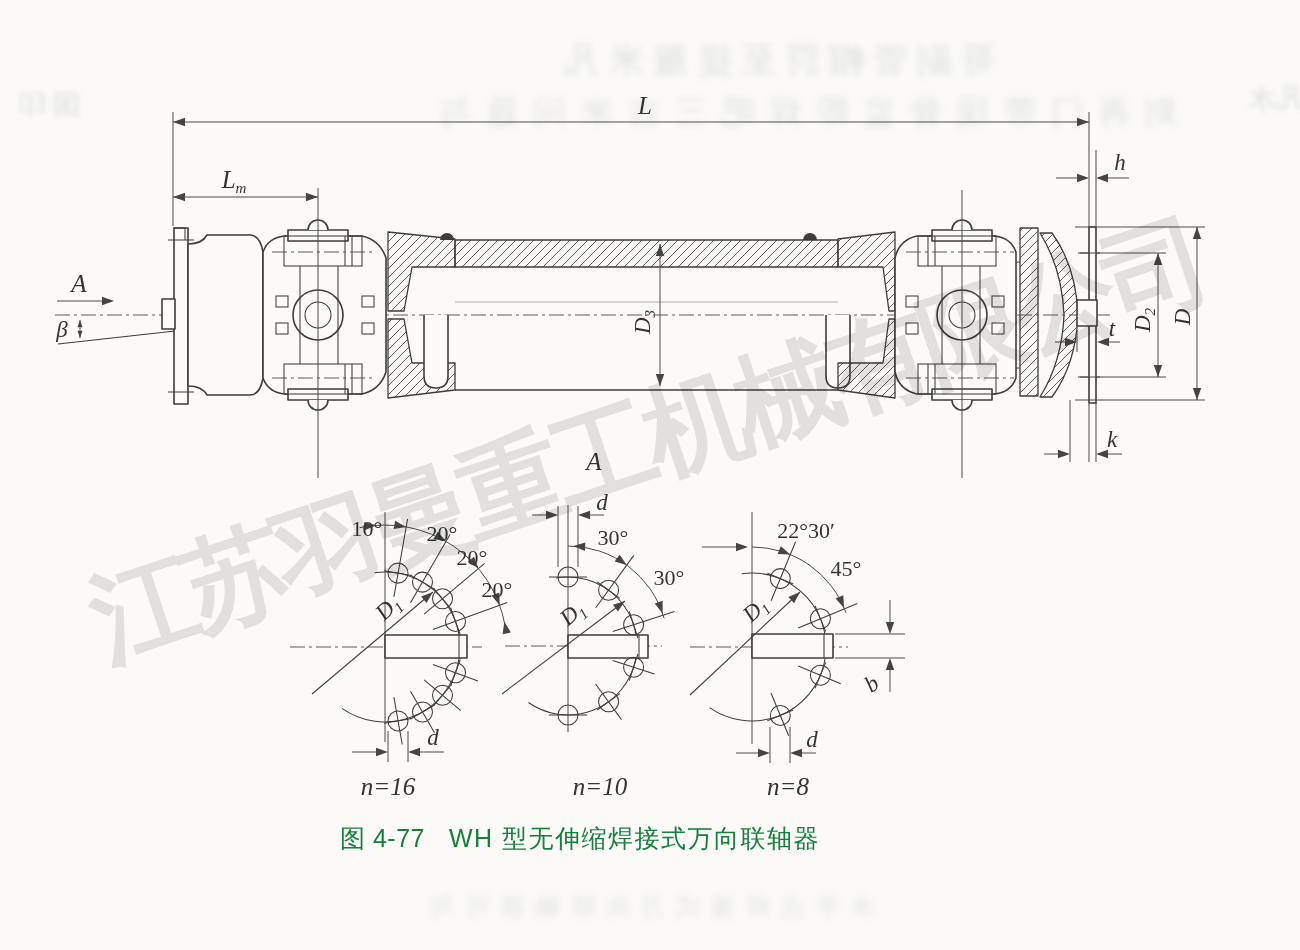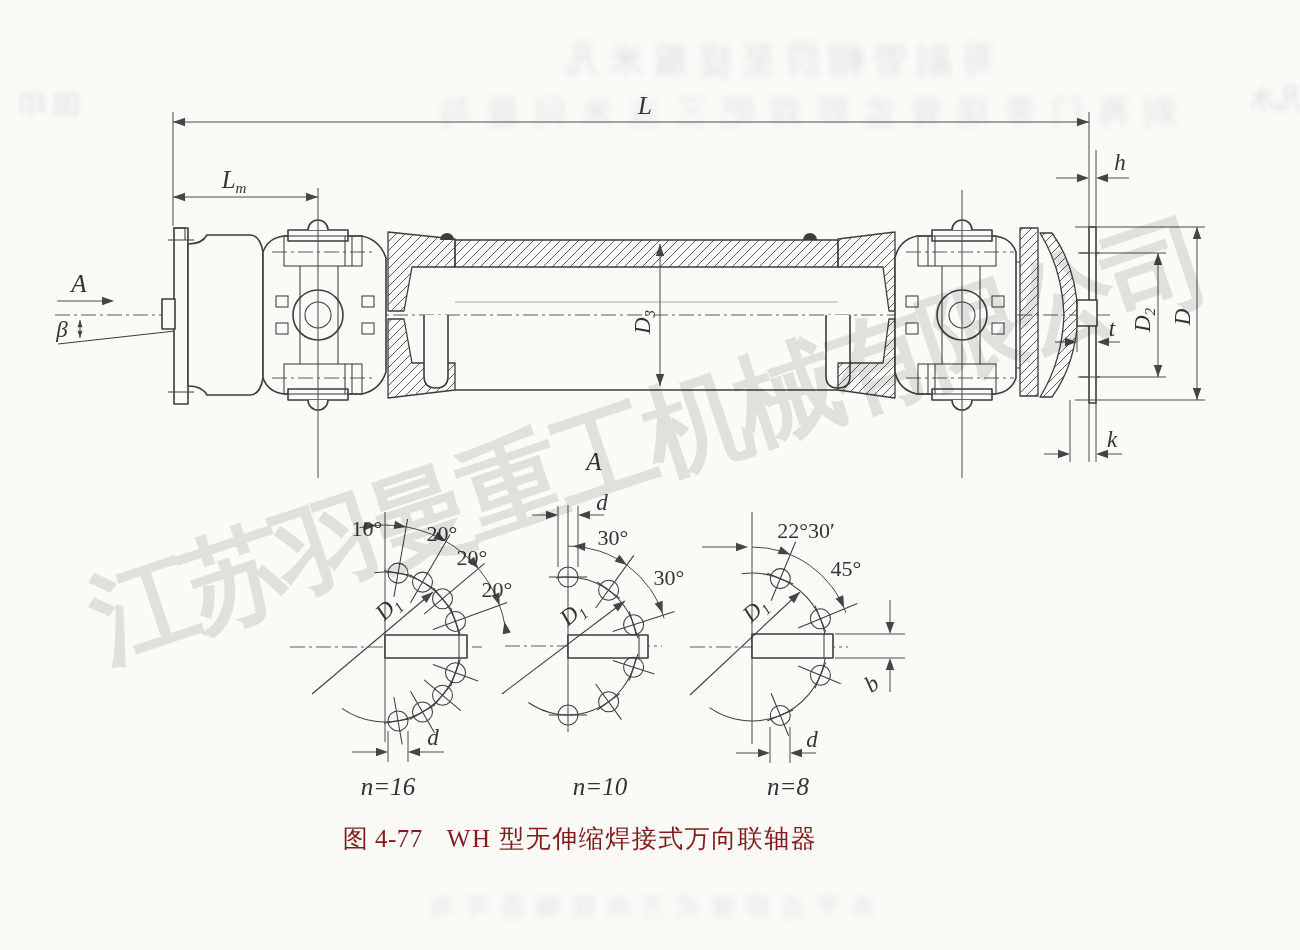--- a/index.html
+++ b/index.html
@@ -29,22 +29,22 @@
     mix-blend-mode:multiply;pointer-events:none;}
   
   .bleed{position:absolute;color:#939aa5;filter:blur(3px);opacity:.28;white-space:nowrap;
     font-family:"Liberation Serif",serif;transform:scaleX(-1);pointer-events:none;}
   #bleed1{left:556px;top:36px;font-size:36px;letter-spacing:8px;}
   #bleed2{left:425px;top:90px;font-size:33px;letter-spacing:14px;opacity:.26;}
   #bleed3{left:12px;top:86px;font-size:28px;letter-spacing:6px;filter:blur(2.5px);opacity:.3;}
   #bleed4{left:1248px;top:80px;font-size:28px;filter:blur(2.5px);opacity:.3;}
   #bleed5{left:420px;top:890px;font-size:25px;letter-spacing:10px;filter:blur(3.5px);opacity:.26;}
   
-  #caption{position:absolute;left:0;top:822px;width:1160px;text-align:center;color:#7f1d1d;
-    font-size:25px;letter-spacing:1.5px;font-family:Liberation Serif, serif;}
+  #caption{position:absolute;left:0;top:822px;width:1160px;text-align:center;color:#15803d;
+    font-size:25px;letter-spacing:1.5px;font-family:Liberation Sans, sans-serif;}
   #caption .figno{margin-right:24px;letter-spacing:.5px;}
 </style>
 </head>
 <body>
 
 <div id="stage">
 
   <div class="bleed" id="bleed1">哥副管帽罸至提服米凡</div>
   <div class="bleed" id="bleed2">则再门带现骨监即焊吧三吉米问题与</div>
   <div class="bleed" id="bleed3">国印</div>

